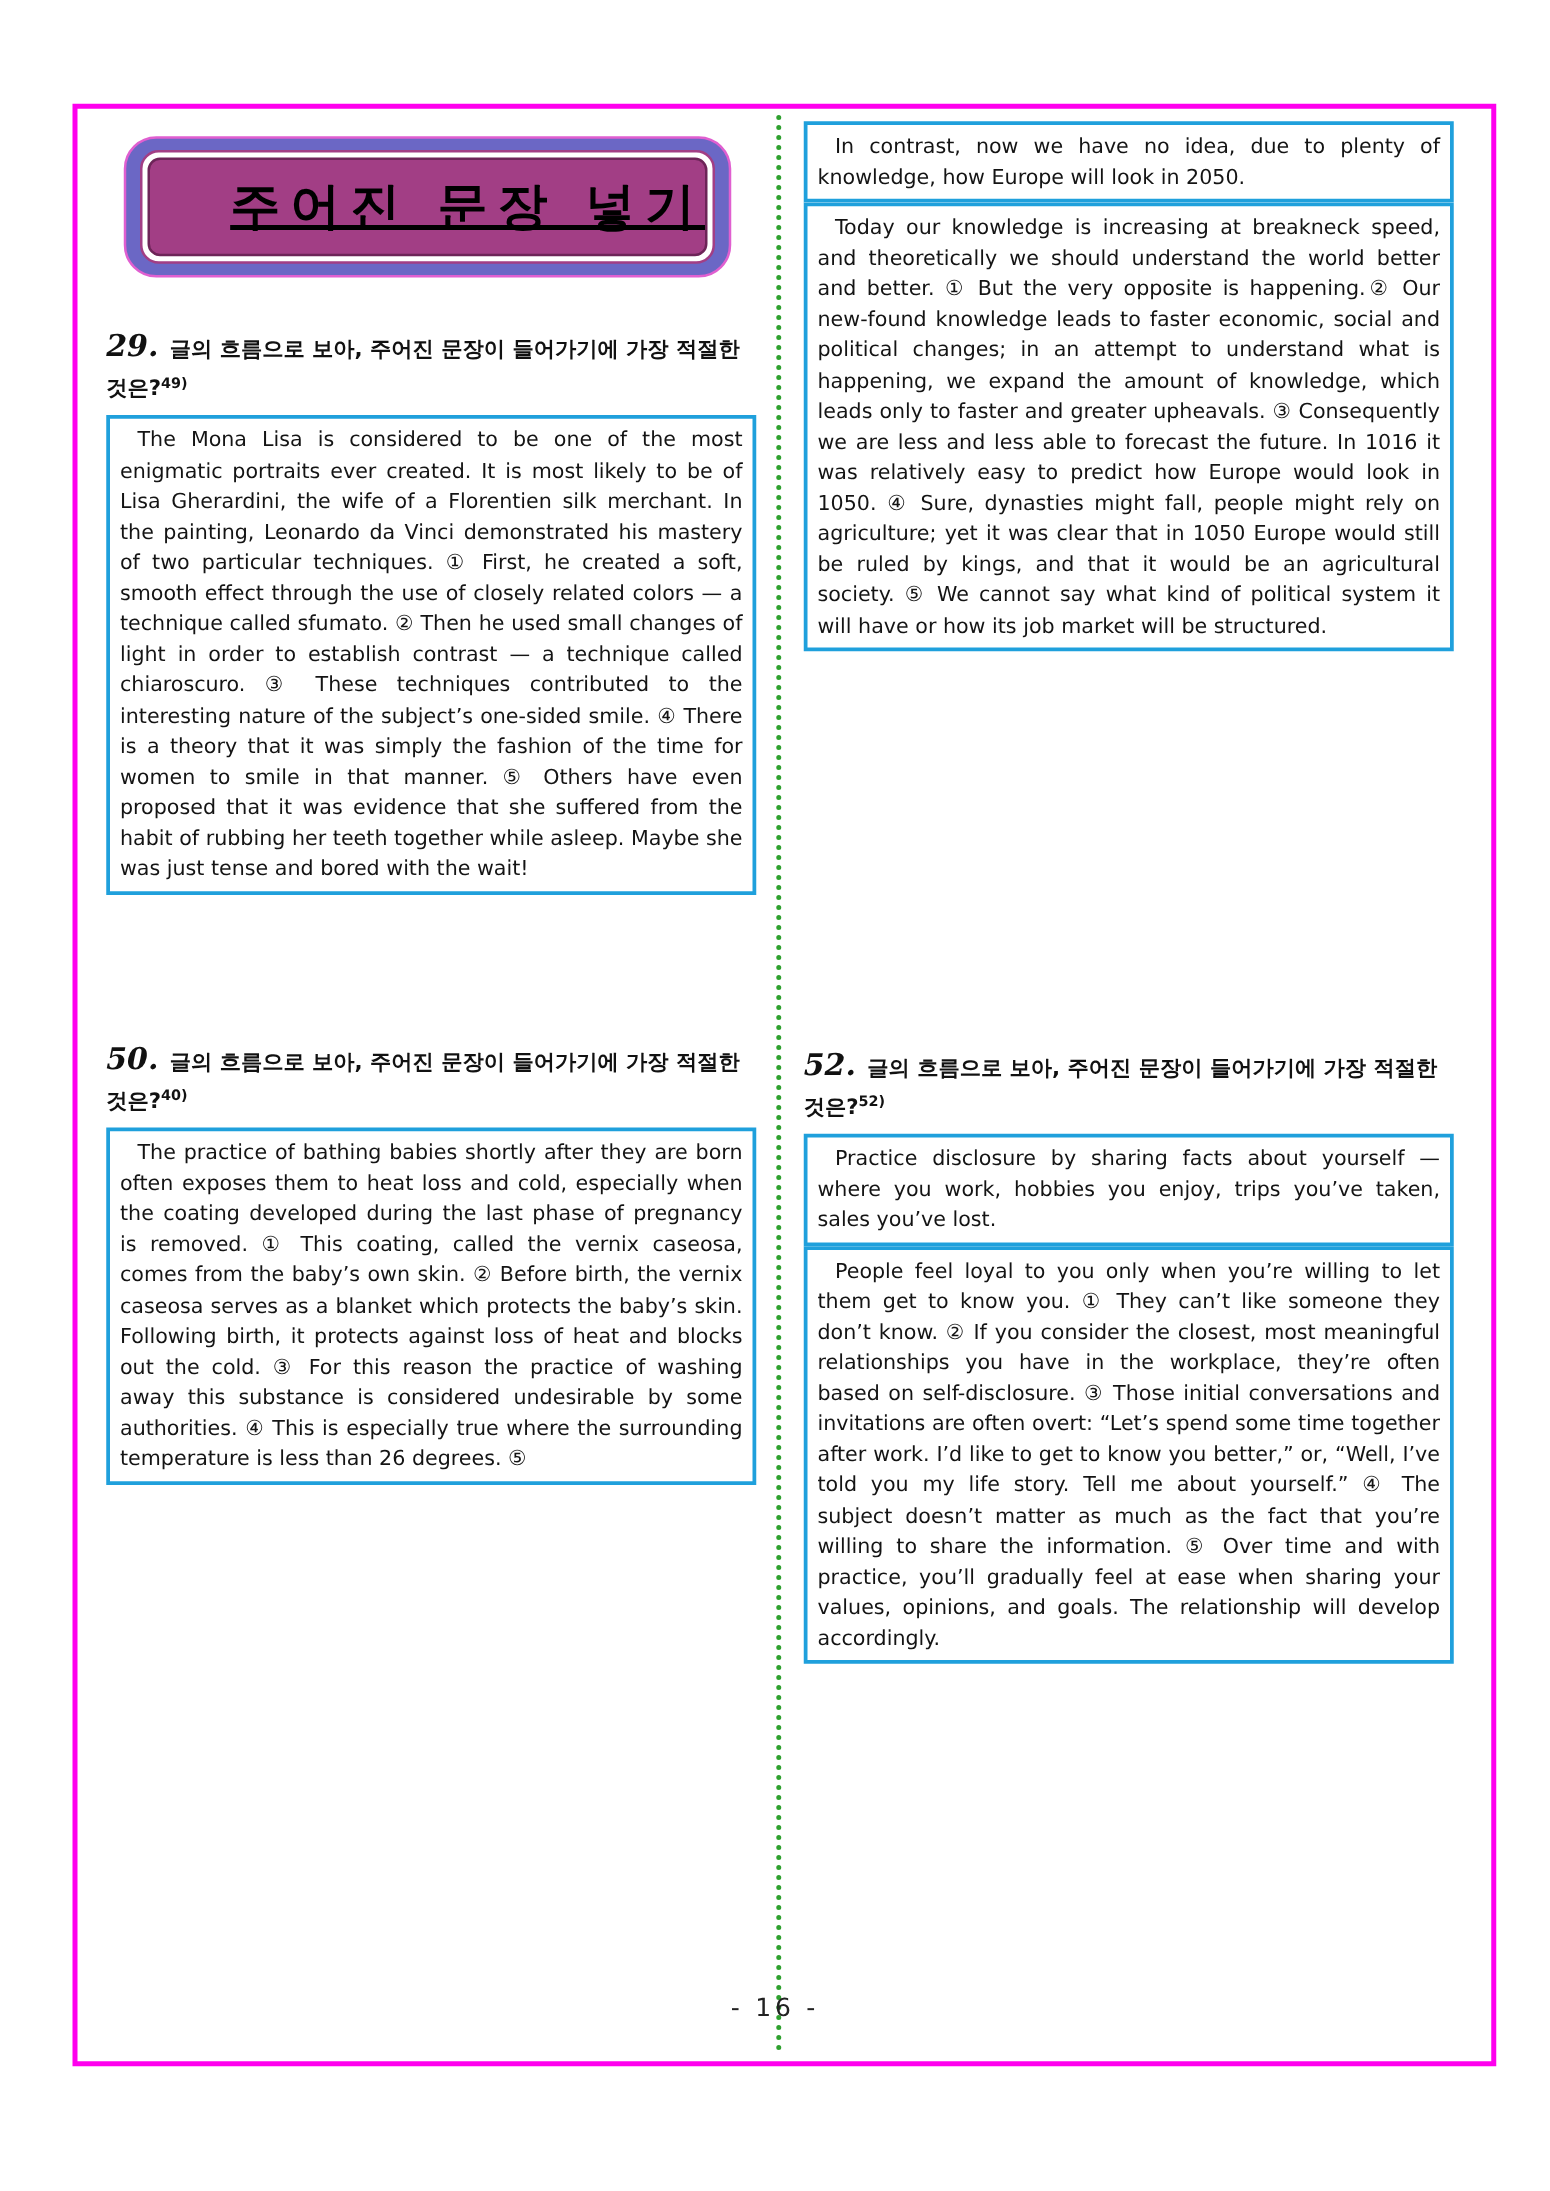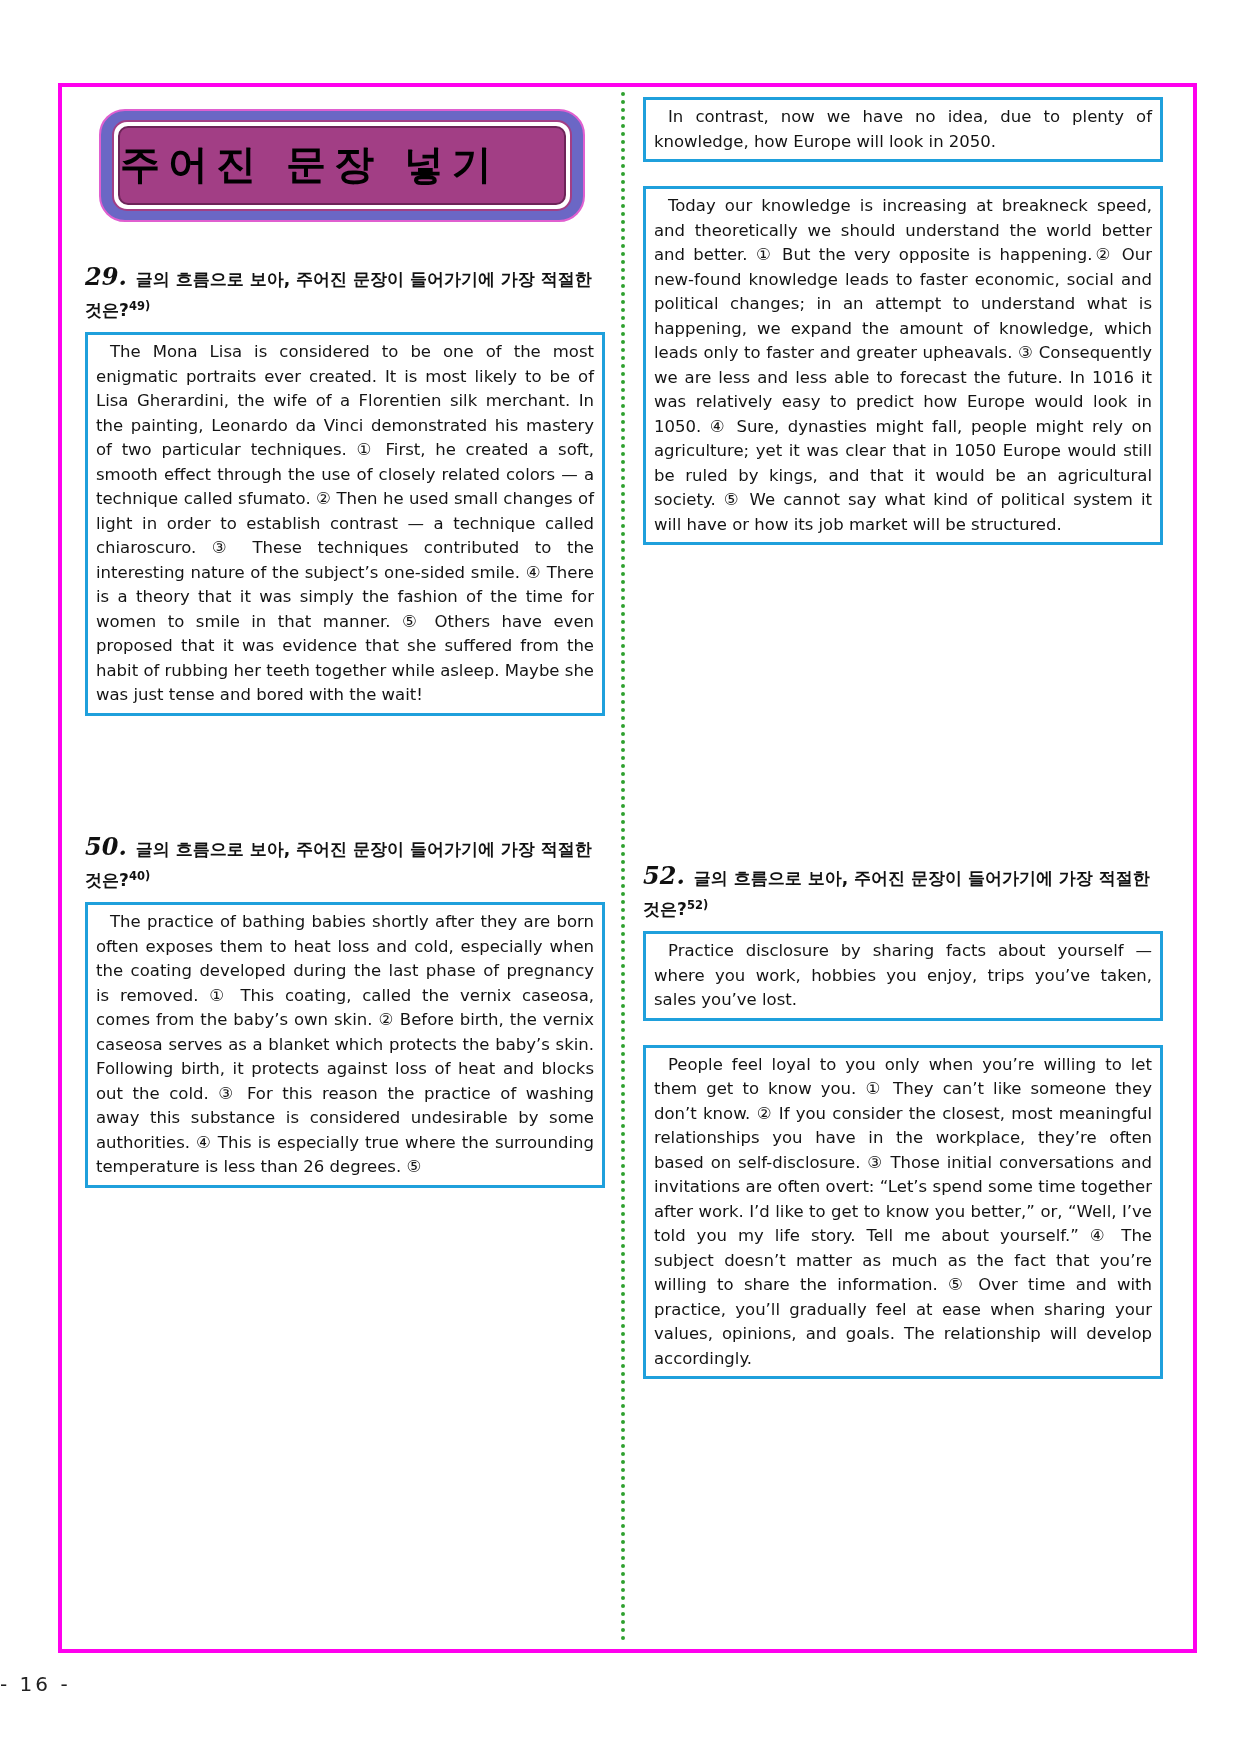--- a/index.html
+++ b/index.html
@@ -23,22 +23,22 @@
   .banner {
     margin:14px 20px 0 14px;
     background:#6b67c5; border:2px solid #e05fd0; border-radius:26px;
     padding:9px 11px;
   }
   .banner-mid {
     background:#ffffff; border:2px solid #a23e85; border-radius:15px; padding:4px;
   }
   .banner-inner {
     background:#a23e85; border:2px solid #6d2458; border-radius:10px;
-    text-align:left; font-size:40px; font-weight:bold; color:#000;
-    letter-spacing:8px; padding:9px 0 11px 0; white-space:nowrap; overflow:hidden;
+    text-align:right; font-size:40px; font-weight:bold; color:#000;
+    letter-spacing:8px; padding:9px 0 11px 0; white-space:nowrap; overflow:hidden;text-decoration:underline;
   }
 
   
   .question { margin:0; }
   .q-gap-49 { margin-top:42px; }
   .q-gap-50 { margin-top:118px; }
   .q-gap-51 { margin-top:2px; }
   .q-gap-52 { margin-top:318px; }
   .q-header { margin-bottom:8px; line-height:26px; }
   .qnum {
@@ -46,26 +46,26 @@
     font-size:24px; margin-right:4px;
   }
   .qtext { font-weight:bold; font-size:17px; }
   .qref  { font-size:11.5px; font-weight:bold; vertical-align:super; }
 
   .stimulus { border:3px solid #1fa0dc; padding:5px 8px; background:#fff; }
   .stimulus p {
     margin:0; font-size:16.5px; line-height:24.5px;
     text-align:justify; text-indent:14px; color:#141414;
   }
-  .given { margin-bottom:24px; }
+  .given { }
 
   
   .footer {
-    position:absolute; left:0; top:1672px; width:1240px;
-    text-align:left; font-size:20px; letter-spacing:3px; color:#222;
+    position:absolute; left:0; top:1594px; width:1240px;
+    text-align:center; font-size:20px; letter-spacing:3px; color:#222;
   }
 </style>
 </head>
 <body>
 
 <div>
   <div class="page-border"></div>
   <div class="divider"></div>
 
   <div class="col col-left">

